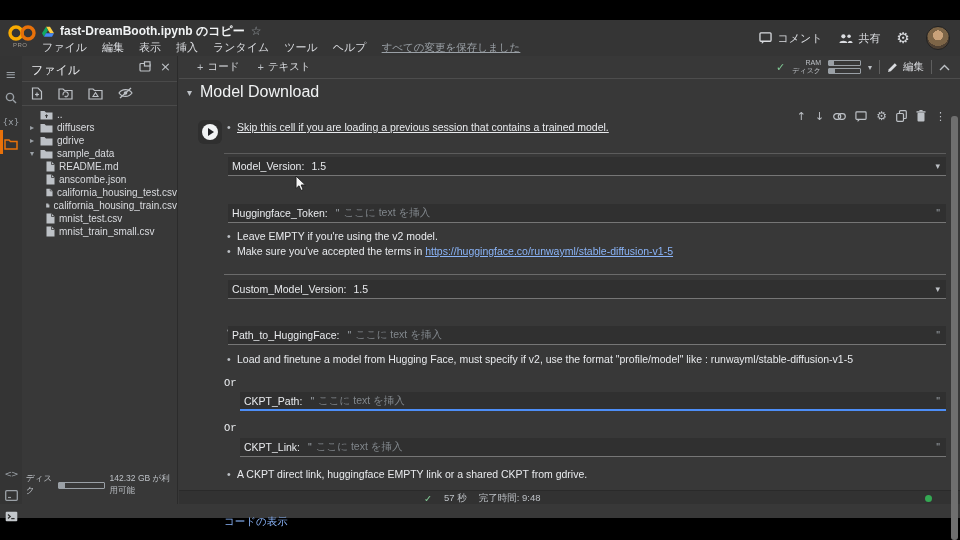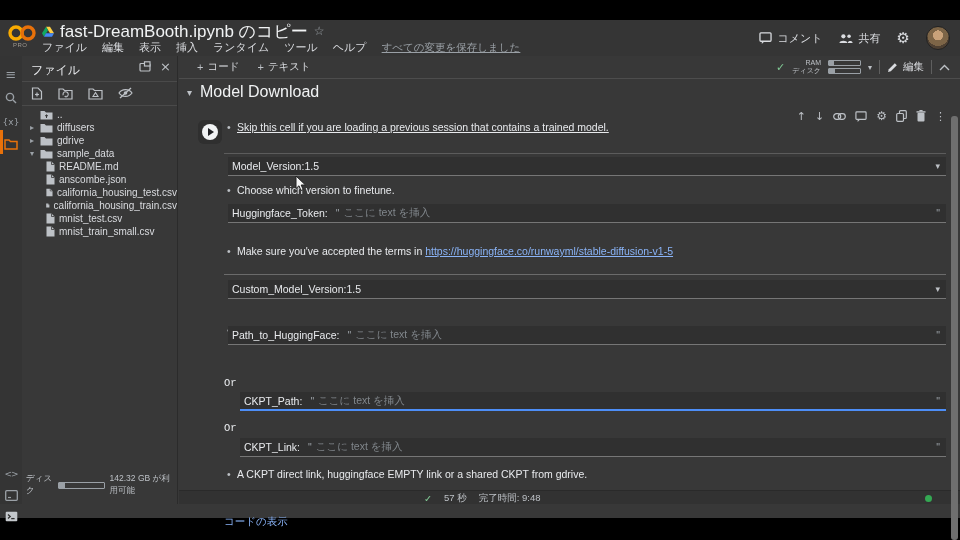--- a/index.html
+++ b/index.html
@@ -5,21 +5,21 @@
   * { margin:0; padding:0; box-sizing:border-box; }
   html,body { width:960px; height:540px; background:#000; font-family:"Liberation Sans","DejaVu Sans",sans-serif; overflow:hidden; }
   #stage { position:relative; width:960px; height:540px; background:#000; }
   #app { position:absolute; left:0; top:20px; width:960px; height:498px; background:#383838; color:#e8eaed; }
 
   
   #header { position:absolute; left:0; top:0; width:960px; height:36px; background:#353535; }
   #logo { position:absolute; left:7px; top:3px; width:30px; height:30px; }
   #logo .pro { position:absolute; left:6px; top:19px; font-size:6px; color:#9e9890; letter-spacing:.5px; }
   #titlerow { position:absolute; left:42px; top:3px; height:16px; display:flex; align-items:center; gap:6px; }
-  #title { font-size:17px; color:#f1f3f4; }
+  #title { font-size:12px; color:#f1f3f4;font-weight:bold; }
   #menurow { position:absolute; left:42px; top:20px; height:15px; display:flex; align-items:center; gap:15px; font-size:11px; color:#dadce0; }
   #savestatus { font-size:10.5px; color:#9aa0a6; text-decoration:underline; }
   #header-right { position:absolute; right:10px; top:6px; height:24px; display:flex; align-items:center; gap:16px; font-size:11px; color:#dadce0; }
   .hbtn { display:flex; align-items:center; gap:6px; cursor:pointer; }
   #avatar { width:24px; height:24px; border-radius:50%; background:radial-gradient(circle at 50% 38%, #c9a27a 0 28%, #7d6547 29% 60%, #4e4032 61%); border:1px solid #222; }
 
   
   #rail { position:absolute; left:0; top:36px; width:22px; height:448px; background:#343434; }
   .rail-ic { position:absolute; left:0; width:22px; height:20px; display:flex; align-items:center; justify-content:center; color:#9aa0a6; font-size:11px; font-family:"DejaVu Sans",sans-serif; cursor:pointer; }
   .rail-ic.active { color:#e8710a; }
@@ -65,21 +65,21 @@
   .ct-ic { cursor:pointer; font-family:"DejaVu Sans",sans-serif; }
 
   #cell-body { position:absolute; left:28px; right:2px; top:0; bottom:0; font-size:10.5px; color:#e8eaed; }
   .bullet { position:absolute; padding-left:13px; line-height:13px; }
   .bullet::before { content:"•"; position:absolute; left:3px; color:#bdc1c6; }
   .hairline { position:absolute; left:0; right:0; border-top:1px solid #5c5c5c; }
   .form-row { position:absolute; left:4px; right:0; height:19px; background:#303030; border-bottom:1px solid #767676; display:flex; align-items:center; padding:0 6px 0 4px; font-size:10.5px; }
   .form-row.indent { left:16px; }
   .form-row.focused { border-bottom:2px solid #4d8ef7; }
   .f-label { color:#e8eaed;text-align:right; }
-  .f-value { margin-left:0; color:#e8eaed; }
+  .f-value { margin-left:7px; color:#e8eaed; }
   .f-quote { margin-left:8px; color:#9aa0a6; }
   .f-ph { margin-left:4px; color:#80868b; }
   .f-endquote { margin-left:auto; color:#9aa0a6; }
   .f-caret { margin-left:auto; color:#bdc1c6; font-size:9px; font-family:"DejaVu Sans",sans-serif; }
   .or { position:absolute; line-height:13px; color:#e8eaed;font-family:Liberation Mono, monospace; }
   a.hf-link, .showcode { color:#8ab4f8; text-decoration:underline; cursor:pointer;margin-top:28px; }
   .showcode { position:absolute; text-decoration:none; font-size:10.5px; }
 
   #nb-status { position:absolute; left:0; bottom:0; width:100%; height:14px; background:#323232; border-top:1px solid #2a2a2a; font-size:9.5px; color:#bdc1c6; }
   #status-inner { position:absolute; left:245px; top:1px; display:flex; align-items:center; gap:12px; }
@@ -372,29 +372,29 @@
         <div class="bullet" style="top:9px;text-decoration:underline;">Skip this cell if you are loading a previous session that contains a trained model.</div>
 
         <div class="hairline" style="top:41px;"></div>
 
         <div class="form-row" style="top:45px;">
           <span class="f-label">Model_Version:</span>
           <span class="f-value">1.5</span>
           <span class="f-caret">▾</span>
         </div>
 
-        <div class="bullet" style="top:72px;">Choose which version to finetune.</div>
 
         <div class="form-row" style="top:92px;">
           <span class="f-label">Huggingface_Token:</span>
           <span class="f-quote">"</span>
           <span class="f-ph">ここに text を挿入</span>
           <span class="f-endquote">"</span>
         </div>
 
+        <div class="bullet" style="top:118px;">Leave EMPTY if you're using the v2 model.</div>
         <div class="bullet" style="top:133px;">
           <span>Make sure you've accepted the terms in </span><a class="hf-link">https://huggingface.co/runwayml/stable-diffusion-v1-5</a>
         </div>
 
         <div class="hairline" style="top:162px; border-top-color:#6b6b6b;"></div>
 
         <div class="form-row" style="top:168px;">
           <span class="f-label">Custom_Model_Version:</span>
           <span class="f-value">1.5</span>
           <span class="f-caret">▾</span>
@@ -402,20 +402,21 @@
 
         <div class="bullet" style="top:212px;">Choose wisely!</div>
 
         <div class="form-row" style="top:214px;">
           <span class="f-label">Path_to_HuggingFace:</span>
           <span class="f-quote">"</span>
           <span class="f-ph">ここに text を挿入</span>
           <span class="f-endquote">"</span>
         </div>
 
+        <div class="bullet" style="top:241px;">Load and finetune a model from Hugging Face, must specify if v2, use the format "profile/model" like : runwayml/stable-diffusion-v1-5</div>
 
         <div class="or" style="top:265px;">Or</div>
 
         <div class="form-row indent focused" style="top:280px;">
           <span class="f-label">CKPT_Path:</span>
           <span class="f-quote">"</span>
           <span class="f-ph">ここに text を挿入</span>
           <span class="f-endquote">"</span>
         </div>
 

